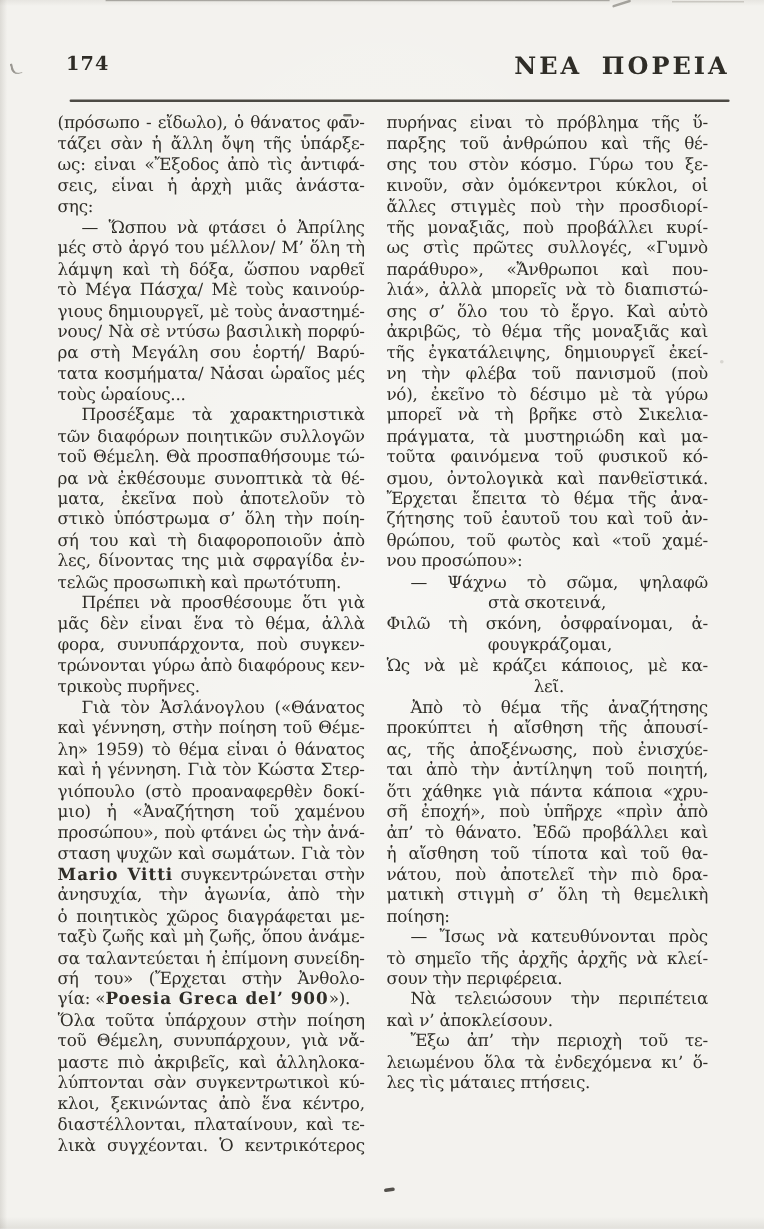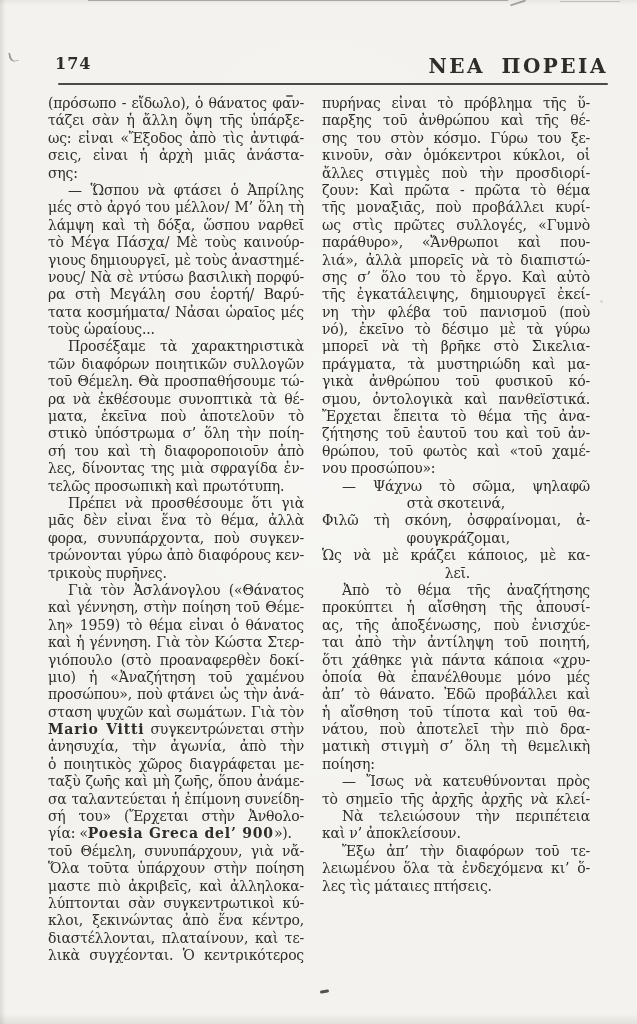--- a/index.html
+++ b/index.html
@@ -13,21 +13,21 @@
   .paper-vignette{position:absolute;inset:0;pointer-events:none;
     background:
       radial-gradient(ellipse at 50% 45%, rgba(255,255,255,0.35) 0%, rgba(255,255,255,0) 60%),
       linear-gradient(to right, rgba(120,115,105,0.18) 0px, rgba(120,115,105,0) 6px),
       linear-gradient(to top, rgba(120,115,105,0.14) 0px, rgba(120,115,105,0) 10px),
       linear-gradient(to bottom, rgba(120,115,105,0.10) 0px, rgba(120,115,105,0) 5px);
   }
   .top-edge-line{position:absolute;top:0;left:88px;width:420px;height:1px;background:rgba(90,88,82,0.45);}
   .top-edge-line2{position:absolute;top:1px;left:560px;width:60px;height:1px;background:rgba(120,115,105,0.35);}
 
-  .header{position:absolute;top:54px;left:0;right:0;height:22px;}
+  .header{position:absolute;top:43px;left:0;right:0;height:22px;}
   .pagenum{position:absolute;left:55px;top:0;font-size:16px;font-weight:bold;letter-spacing:1px;}
   .headtitle{position:absolute;right:29px;top:0;font-size:20px;font-weight:bold;letter-spacing:2.5px;word-spacing:7px;}
   .rule{position:absolute;left:58px;top:83px;width:550px;height:2px;background:#4c4a44;border-radius:1px;}
 
   .col{position:absolute;top:95px;}
   .col-left{left:48px;width:256px;}
   .col-right{left:322px;width:268px;}
 
   .ln{
     font-size:14px;line-height:17.4px;height:17.4px;overflow:hidden;
@@ -110,69 +110,70 @@
   <div class="ln">μιο) ἡ «Ἀναζήτηση τοῦ χαμένου</div>
   <div class="ln">προσώπου», ποὺ φτάνει ὡς τὴν ἀνά-</div>
   <div class="ln">σταση ψυχῶν καὶ σωμάτων. Γιὰ τὸν</div>
   <div class="ln"><span class="latin-bold">Mario Vitti</span><span> συγκεντρώνεται στὴν</span></div>
   <div class="ln">ἀνησυχία, τὴν ἀγωνία, ἀπὸ τὴν ὁποία</div>
   <div class="ln">ὁ ποιητικὸς χῶρος διαγράφεται με-</div>
   <div class="ln">ταξὺ ζωῆς καὶ μὴ ζωῆς, ὅπου ἀνάμε-</div>
   <div class="ln">σα ταλαντεύεται ἡ ἐπίμονη συνείδη-</div>
   <div class="ln">σή του» (Ἔρχεται στὴν Ἀνθολο-</div>
   <div class="ln e"><span>γία: «</span><span class="latin-bold">Poesia Greca del’ 900</span><span>»).</span></div>
+  <div class="ln">Ὅλα τοῦτα ὑπάρχουν στὴν ποίηση</div>
   <div class="ln">τοῦ Θέμελη, συνυπάρχουν, γιὰ νἄ-</div>
-  <div class="ln">Ὅλα τοῦτα ὑπάρχουν στὴν ποίηση</div>
   <div class="ln">μαστε πιὸ ἀκριβεῖς, καὶ ἀλληλοκα-</div>
   <div class="ln">λύπτονται σὰν συγκεντρωτικοὶ κύ-</div>
   <div class="ln">κλοι, ξεκινώντας ἀπὸ ἕνα κέντρο,</div>
   <div class="ln">διαστέλλονται, πλαταίνουν, καὶ τε-</div>
   <div class="ln">λικὰ συγχέονται. Ὁ κεντρικότερος</div>
 </div>
 
 <div class="col col-right">
   <div class="ln">πυρήνας εἶναι τὸ πρόβλημα τῆς ὕ-</div>
   <div class="ln">παρξης τοῦ ἀνθρώπου καὶ τῆς θέ-</div>
   <div class="ln">σης του στὸν κόσμο. Γύρω του ξε-</div>
   <div class="ln">κινοῦν, σὰν ὁμόκεντροι κύκλοι, οἱ</div>
   <div class="ln">ἄλλες στιγμὲς ποὺ τὴν προσδιορί-</div>
-  <div class="ln">ζουν: Καὶ πρῶτα - πρῶτα τὸ θέμα</div>
   <div class="ln">τῆς μοναξιᾶς, ποὺ προβάλλει κυρί-</div>
   <div class="ln">ως στὶς πρῶτες συλλογές, «Γυμνὸ</div>
   <div class="ln">παράθυρο», «Ἄνθρωποι καὶ που-</div>
   <div class="ln">λιά», ἀλλὰ μπορεῖς νὰ τὸ διαπιστώ-</div>
   <div class="ln">σης σ’ ὅλο του τὸ ἔργο. Καὶ αὐτὸ</div>
+  <div class="ln">ἀκριβῶς, τὸ θέμα τῆς μοναξιᾶς καὶ</div>
   <div class="ln">τῆς ἐγκατάλειψης, δημιουργεῖ ἐκεί-</div>
   <div class="ln">νη τὴν φλέβα τοῦ πανισμοῦ (ποὺ</div>
   <div class="ln">νό), ἐκεῖνο τὸ δέσιμο μὲ τὰ γύρω</div>
   <div class="ln">μπορεῖ νὰ τὴ βρῆκε στὸ Σικελια-</div>
   <div class="ln">πράγματα, τὰ μυστηριώδη καὶ μα-</div>
-  <div class="ln">γικὰ ἀνθρώπου τοῦ φυσικοῦ κό-</div>
+  <div class="ln">τοῦτα φαινόμενα τοῦ φυσικοῦ κό-</div>
   <div class="ln">σμου, ὀντολογικὰ καὶ πανθεϊστικά.</div>
   <div class="ln">Ἔρχεται ἔπειτα τὸ θέμα τῆς ἀνα-</div>
   <div class="ln">ζήτησης τοῦ ἑαυτοῦ του καὶ τοῦ ἀν-</div>
   <div class="ln">θρώπου, τοῦ φωτὸς καὶ «τοῦ χαμέ-</div>
   <div class="ln e">νου προσώπου»:</div>
   <div class="ln i">— Ψάχνω τὸ σῶμα, ψηλαφῶ</div>
   <div class="ln r r1">στὰ σκοτεινά,</div>
   <div class="ln">Φιλῶ τὴ σκόνη, ὀσφραίνομαι, ἀ-</div>
   <div class="ln r r2">φουγκράζομαι,</div>
   <div class="ln">Ὡς νὰ μὲ κράζει κάποιος, μὲ κα-</div>
   <div class="ln r r3">λεῖ.</div>
   <div class="ln i">Ἀπὸ τὸ θέμα τῆς ἀναζήτησης</div>
   <div class="ln">προκύπτει ἡ αἴσθηση τῆς ἀπουσί-</div>
   <div class="ln">ας, τῆς ἀποξένωσης, ποὺ ἐνισχύε-</div>
   <div class="ln">ται ἀπὸ τὴν ἀντίληψη τοῦ ποιητή,</div>
   <div class="ln">ὅτι χάθηκε γιὰ πάντα κάποια «χρυ-</div>
-  <div class="ln">ὁποία θὰ ἐπανέλθουμε μόνο μές</div>
+  <div class="ln">σῆ ἐποχή», ποὺ ὑπῆρχε «πρὶν ἀπὸ</div>
   <div class="ln">ἀπ’ τὸ θάνατο. Ἐδῶ προβάλλει καὶ</div>
   <div class="ln">ἡ αἴσθηση τοῦ τίποτα καὶ τοῦ θα-</div>
   <div class="ln">νάτου, ποὺ ἀποτελεῖ τὴν πιὸ δρα-</div>
   <div class="ln">ματικὴ στιγμὴ σ’ ὅλη τὴ θεμελικὴ</div>
   <div class="ln e">ποίηση:</div>
   <div class="ln i">— Ἴσως νὰ κατευθύνονται πρὸς</div>
   <div class="ln">τὸ σημεῖο τῆς ἀρχῆς ἀρχῆς νὰ κλεί-</div>
+  <div class="ln e">σουν τὴν περιφέρεια.</div>
   <div class="ln i">Νὰ τελειώσουν τὴν περιπέτεια</div>
   <div class="ln e">καὶ ν’ ἀποκλείσουν.</div>
-  <div class="ln i">Ἔξω ἀπ’ τὴν διαφόρων τοῦ τε-</div>
+  <div class="ln i">Ἔξω ἀπ’ τὴν περιοχὴ τοῦ τε-</div>
   <div class="ln">λειωμένου ὅλα τὰ ἐνδεχόμενα κι’ ὅ-</div>
   <div class="ln e">λες τὶς μάταιες πτήσεις.</div>
 </div>
 
 </body></html>

